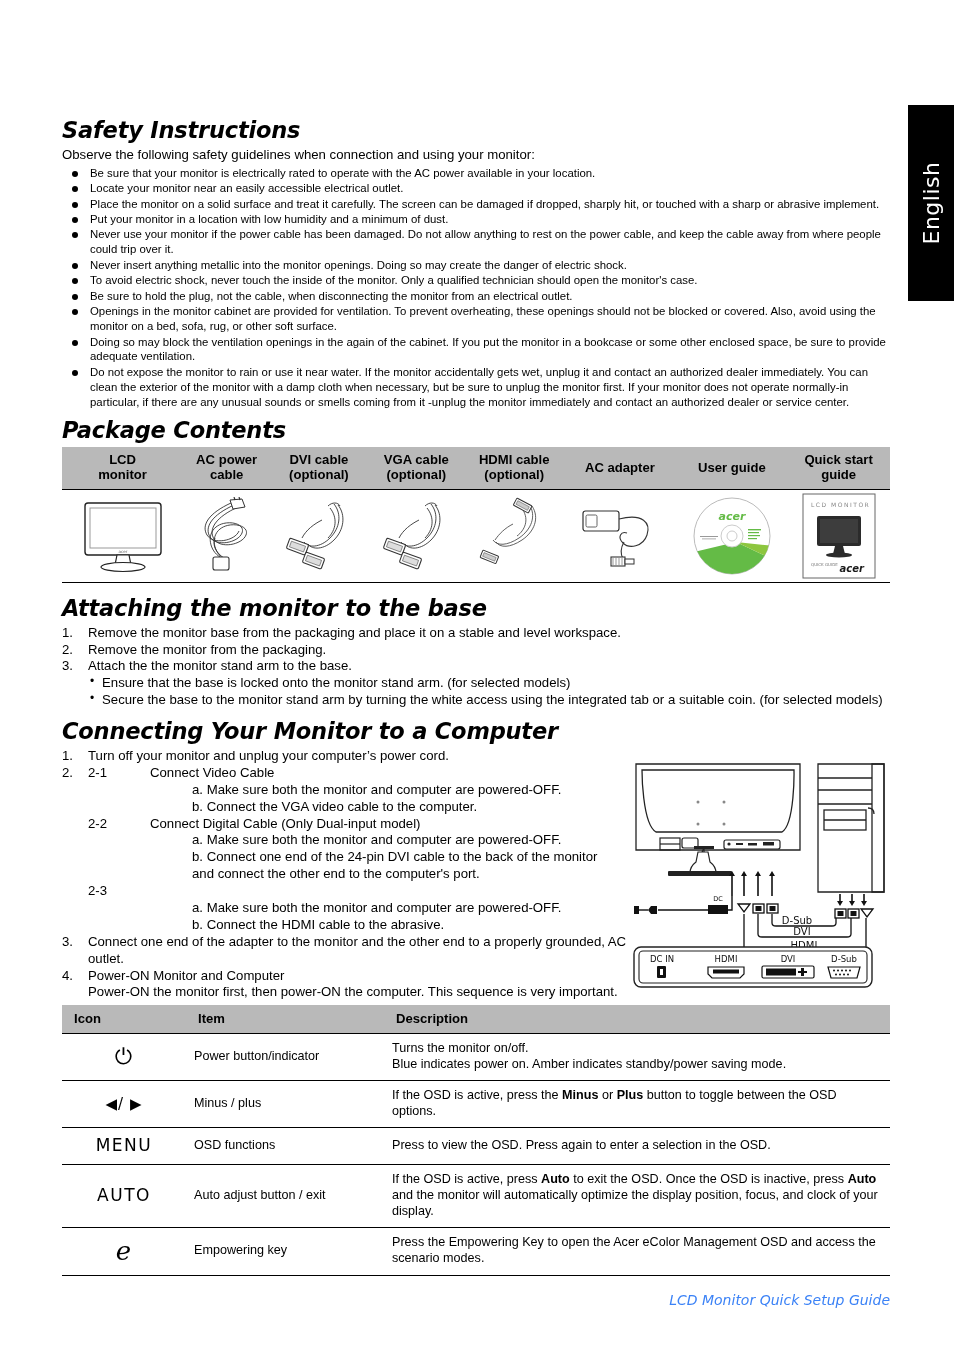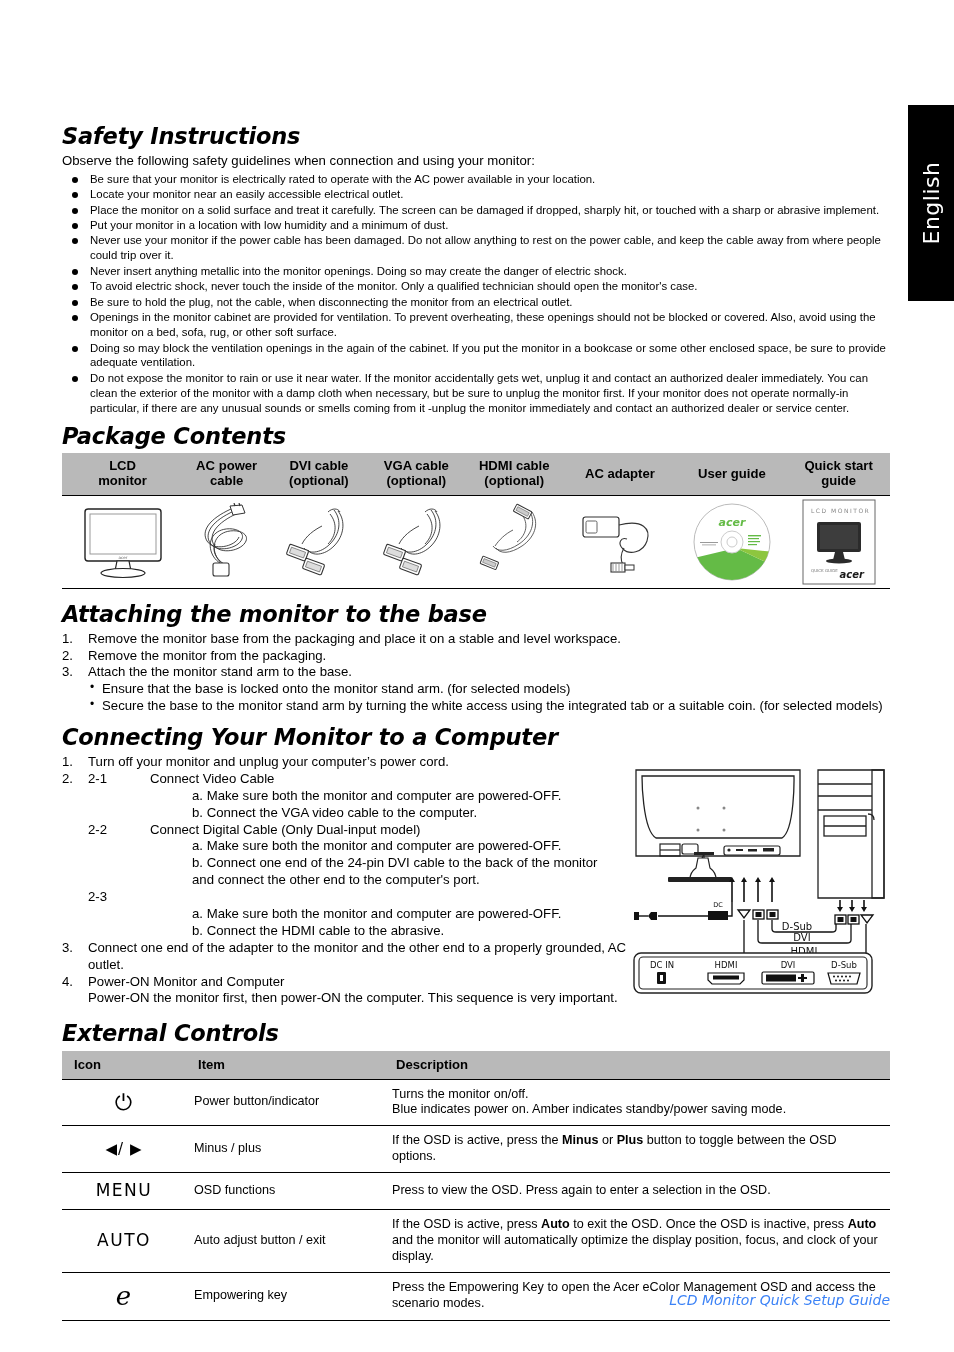--- a/index.html
+++ b/index.html
@@ -17,21 +17,21 @@
   }
   .page {
     position: absolute;
     left: 0; top: 0;
     width: 954px;
     height: 1352px;
   }
   .content {
     position: absolute;
     left: 62px;
-    top: 124px;
+    top: 118px;
     width: 828px;
   }
   h2.section {
     font-family: "DejaVu Sans", sans-serif;
     font-style: italic;
     font-weight: 600;
     font-size: 22.5px;
     margin: 0 0 4px 0;
     letter-spacing: -0.2px;
     line-height: 1.12;
@@ -608,21 +608,20 @@
           <circle cx="214" cy="26.5" r="1"></circle>
             <circle cx="218" cy="26.5" r="1"></circle>
           <circle cx="204" cy="30.5" r="1"></circle>
             <circle cx="208" cy="30.5" r="1"></circle>
             <circle cx="212" cy="30.5" r="1"></circle>
             <circle cx="216" cy="30.5" r="1"></circle>
         </g>
       </svg>
     </div>
 
-    <h2 class="section" style="margin-top:14px">External Controls</h2>
     <table class="ec-table">
       <thead>
         <tr>
           <th class="ec-icon" style="text-align:left">Icon</th>
           <th class="ec-item">Item</th>
           <th class="ec-desc">Description</th>
         </tr>
       </thead>
       <tbody id="ec-body">
           <tr>

